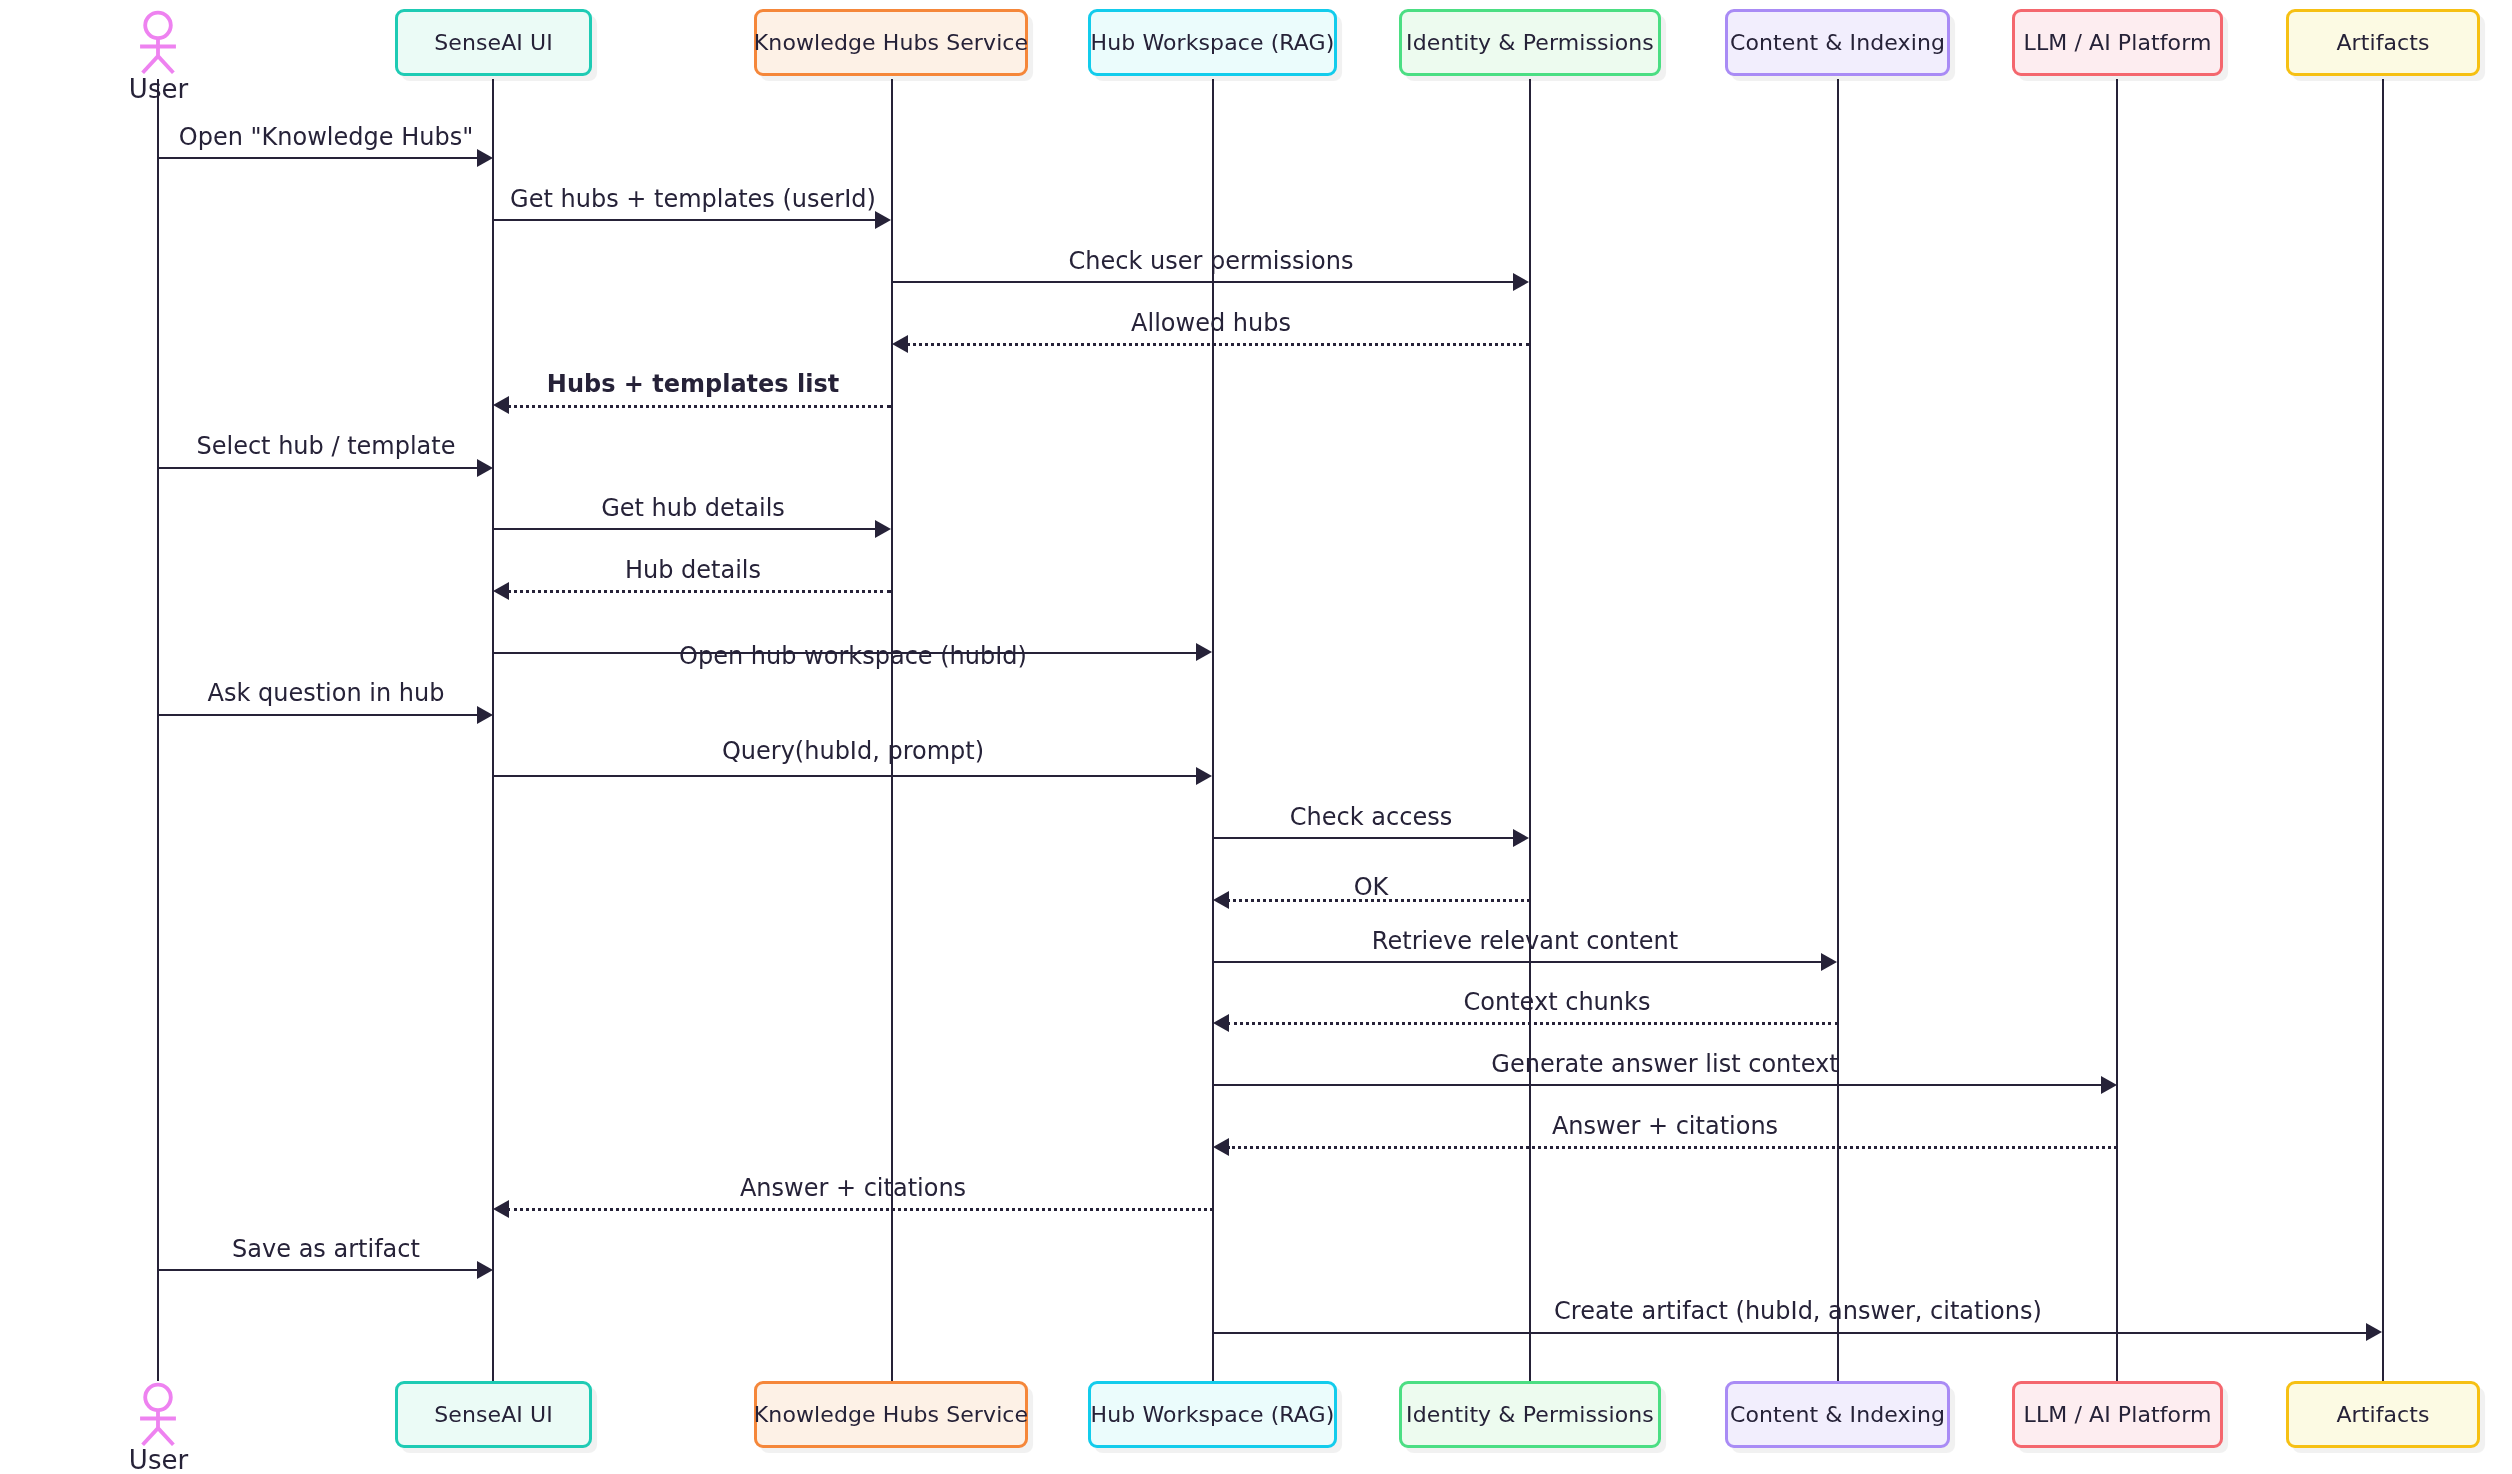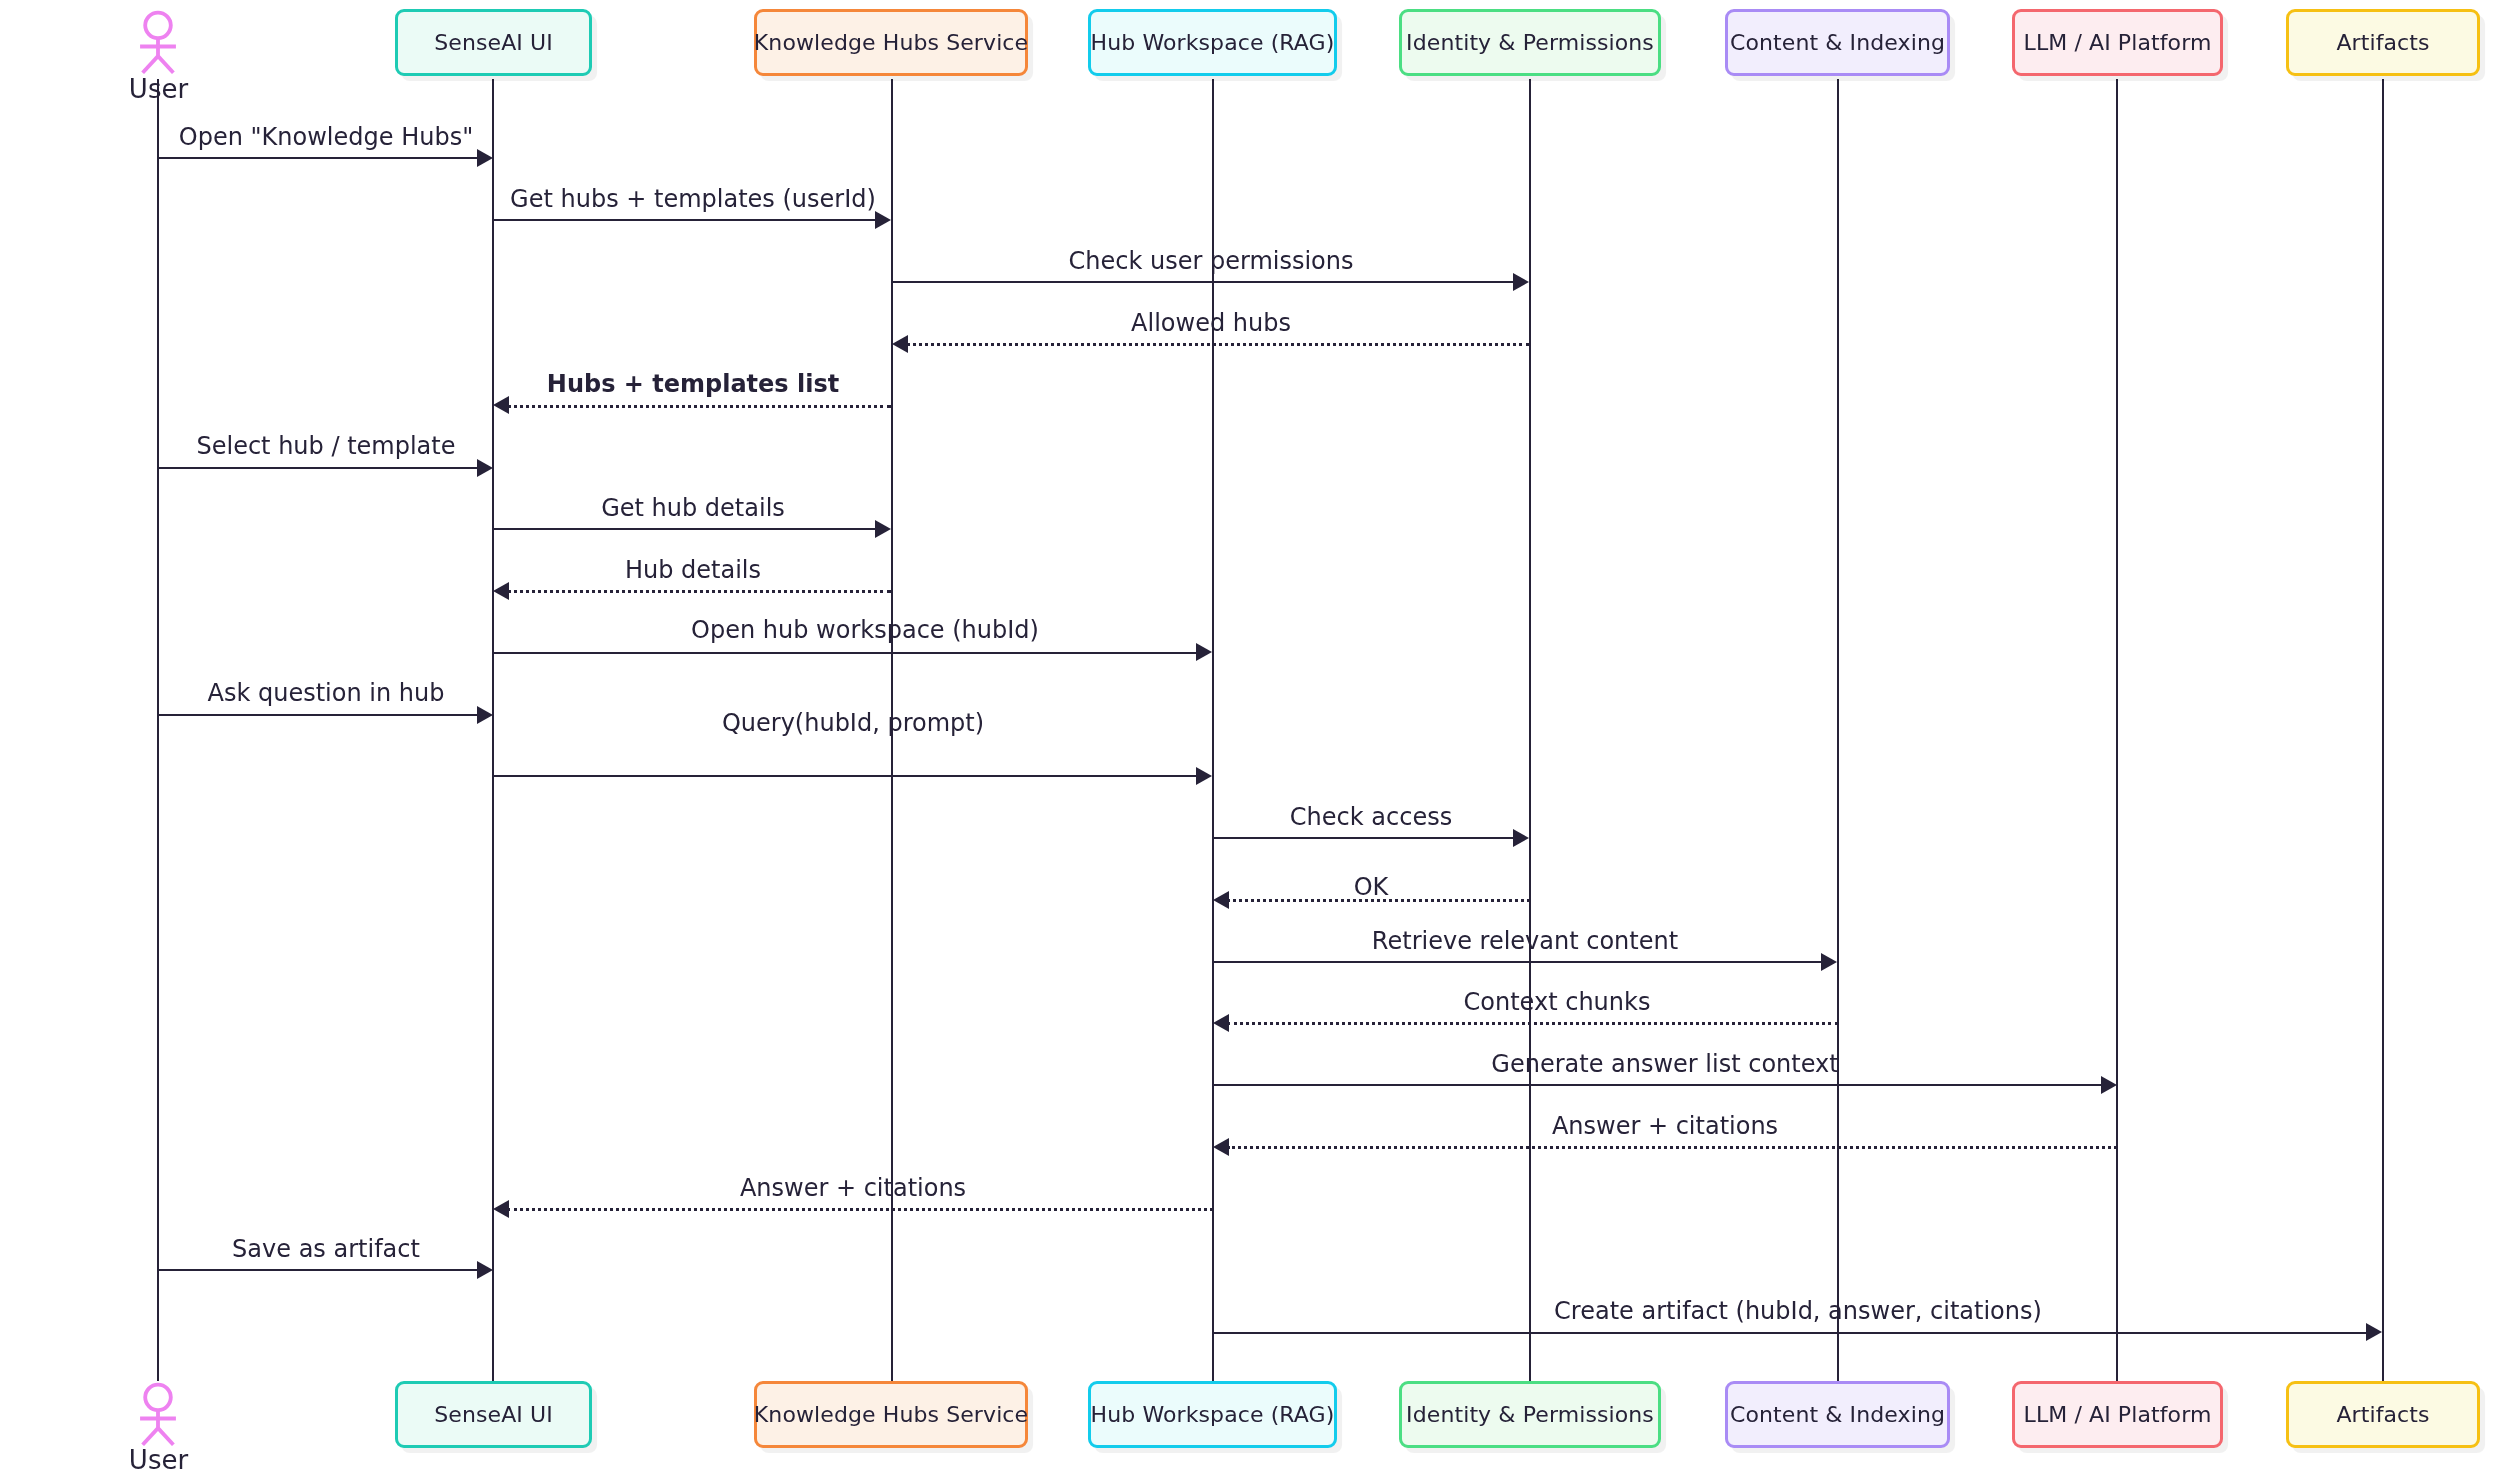--- a/index.html
+++ b/index.html
@@ -173,27 +173,27 @@
     <div class="arrowhead right" style="top: 459px; left: 477px;"></div>
     <div class="msg-label" style="left: 326px; top: 432px;">Select hub / template</div>
     <div class="msg-line" style="left: 493px; width: 384px; top: 528px;"></div>
     <div class="arrowhead right" style="top: 520px; left: 875px;"></div>
     <div class="msg-label" style="left: 693px; top: 494px;">Get hub details</div>
     <div class="msg-line dotted" style="left: 507px; width: 384px; top: 590px;"></div>
     <div class="arrowhead left" style="top: 582px; left: 493px;"></div>
     <div class="msg-label" style="left: 693px; top: 556px;">Hub details</div>
     <div class="msg-line" style="left: 493px; width: 706px; top: 652px;"></div>
     <div class="arrowhead right" style="top: 643px; left: 1196px;"></div>
-    <div class="msg-label" style="left: 853px; top: 616px; margin-left: 12px;">Open hub workspace (hubId)</div>
+    <div class="msg-label" style="left: 853px; top: 642px;">Open hub workspace (hubId)</div>
     <div class="msg-line" style="left: 158px; width: 321px; top: 714px;"></div>
     <div class="arrowhead right" style="top: 706px; left: 477px;"></div>
     <div class="msg-label" style="left: 326px; top: 679px;">Ask question in hub</div>
     <div class="msg-line" style="left: 493px; width: 706px; top: 775px;"></div>
     <div class="arrowhead right" style="top: 767px; left: 1196px;"></div>
-    <div class="msg-label" style="left: 853px; top: 709px;">Query(hubId, prompt)</div>
+    <div class="msg-label" style="left: 853px; top: 737px;">Query(hubId, prompt)</div>
     <div class="msg-line" style="left: 1213px; width: 303px; top: 837px;"></div>
     <div class="arrowhead right" style="top: 829px; left: 1513px;"></div>
     <div class="msg-label" style="left: 1371px; top: 803px;">Check access</div>
     <div class="msg-line dotted" style="left: 1227px; width: 303px; top: 899px;"></div>
     <div class="arrowhead left" style="top: 891px; left: 1213px;"></div>
     <div class="msg-label" style="left: 1371px; top: 873px; text-align: center;">OK</div>
     <div class="msg-line" style="left: 1213px; width: 611px; top: 961px;"></div>
     <div class="arrowhead right" style="top: 953px; left: 1821px;"></div>
     <div class="msg-label" style="left: 1525px; top: 927px;">Retrieve relevant content</div>
     <div class="msg-line dotted" style="left: 1227px; width: 611px; top: 1022px;"></div>

